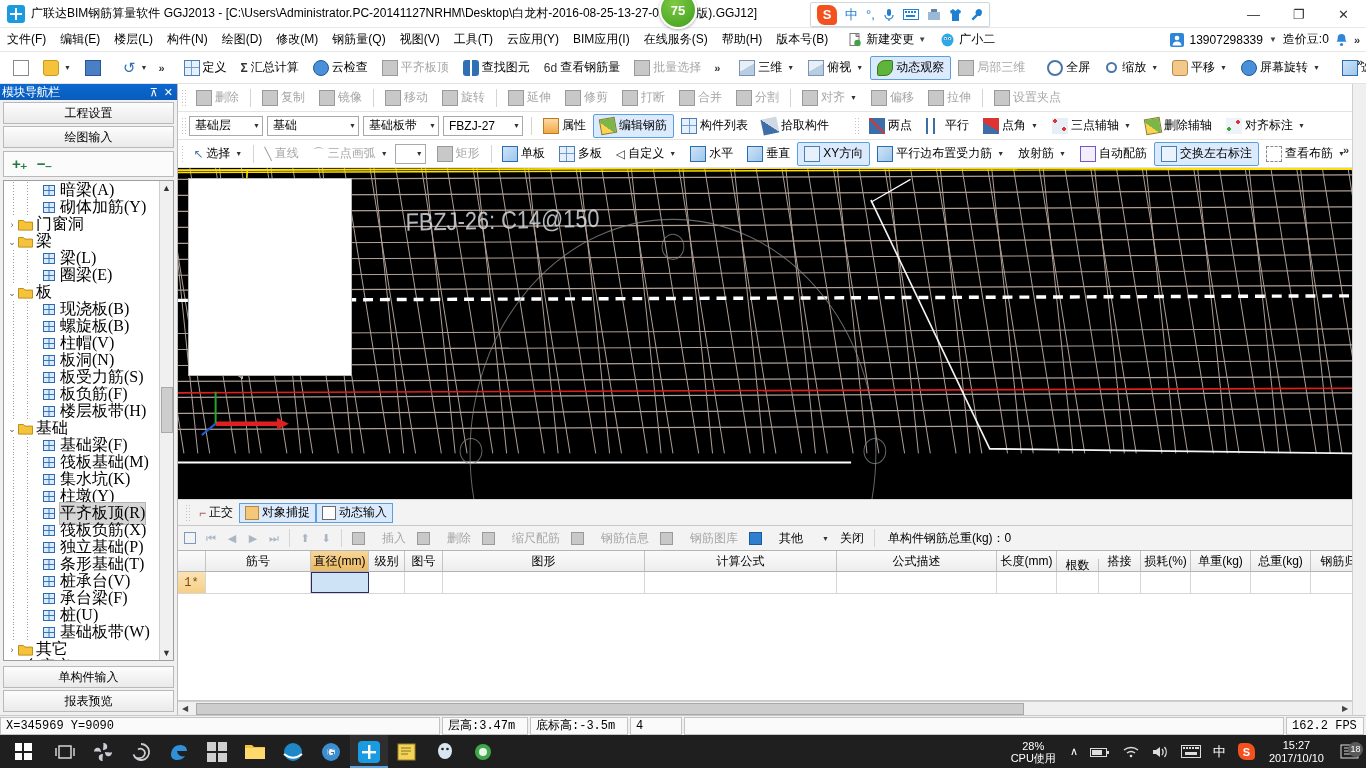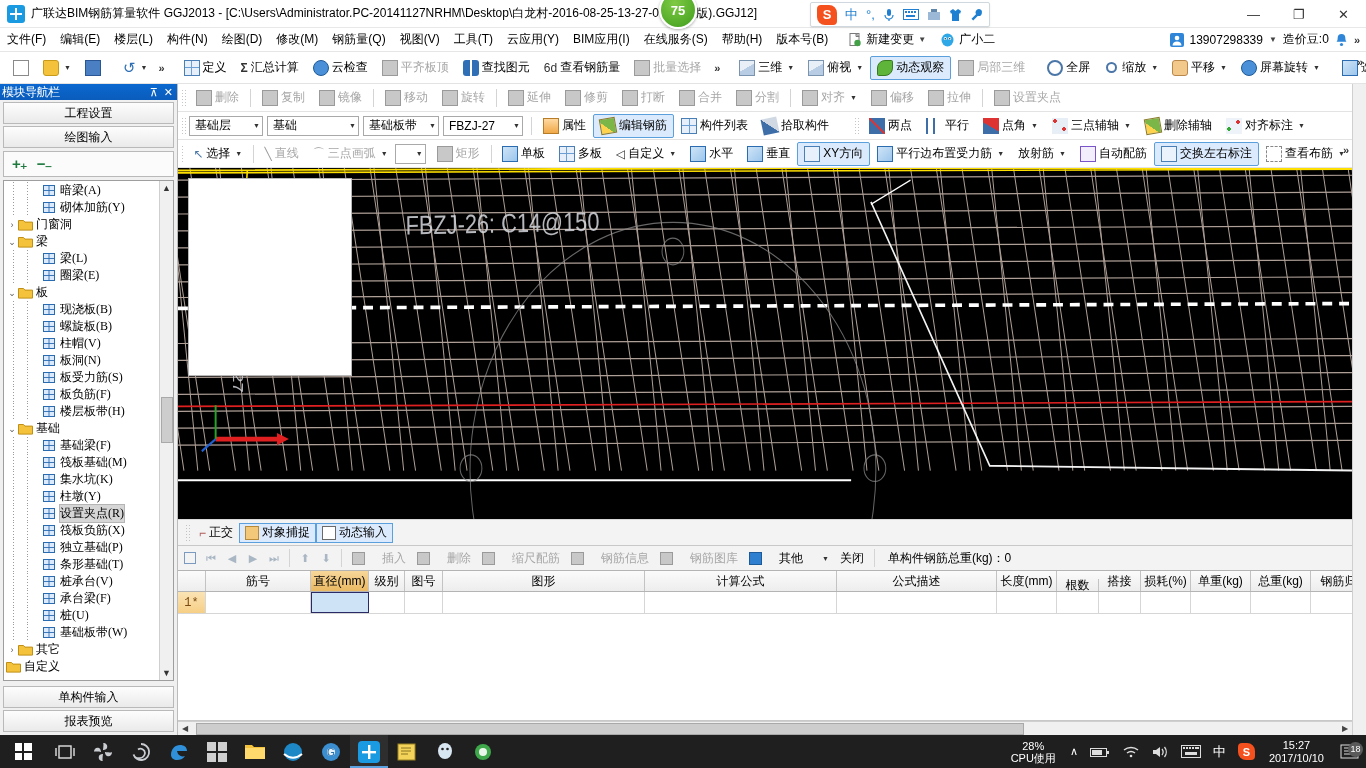--- a/index.html
+++ b/index.html
@@ -82,21 +82,21 @@
              display:flex; align-items:center; justify-content:center; font-size:12px; color:#000; }
   .nav-tools { height:26px; margin:3px 3px 0 3px; border:1px solid #b9b9b9; background:#fbfbfb; display:flex; align-items:center; gap:10px; padding-left:8px;}
   .plusmin { font-size:15px; color:#1f7a3f; font-weight:bold; letter-spacing:-1px;}
   .tree { flex:1; margin:3px; border:1px solid #9e9e9e; background:#fff; overflow:hidden; position:relative; display:flex;}
   .tree-inner { flex:1; overflow:hidden; padding-top:1px; }
   .trow { display:flex; align-items:center; height:17px; font-size:12px; white-space:nowrap; padding-left:2px; }
   .trow.sel .tlabel { background:#d6d6d6; outline:1px solid #b5b5b5; }
   .tindent { width:14px; flex:none; height:17px; }
   .texp { width:12px; flex:none; text-align:center; color:#5a5a5a; font-size:9px; }
   .ticon { width:15px; height:14px; flex:none; margin-right:3px; }
-  .tlabel { font-size:12px; color:#000; font-family:"Liberation Serif", serif; }
+  .tlabel { font-size:16px; color:#000; font-family:"Liberation Serif", serif; }
   .tscroll { width:14px; background:#f0f0f0; border-left:1px solid #cfcfcf; display:flex; flex-direction:column; justify-content:space-between; align-items:center; }
   .tscroll .arw { font-size:9px; color:#333; height:14px; line-height:14px;}
   .tthumb { width:12px; height:46px; background:#cdcdcd; border:1px solid #a9a9a9; margin-bottom:22px;}
 
   
   .center { flex:1; display:flex; flex-direction:column; min-width:0; }
   .tb-row { background:#fff; display:flex; align-items:center; position:relative; border-bottom:1px solid #e3e3e3; height:28px;}
   .combo { height:20px; border:1px solid #a9a9a9; background:#fff; display:flex; align-items:center; justify-content:space-between;
            padding:0 2px 0 5px; font-size:12px; margin-right:4px; }
   .combo .cv { white-space:nowrap; overflow:hidden; }
@@ -615,21 +615,21 @@
             <div class="trow sel">
               <span class="tindent" style="background:linear-gradient(#9b9b9b 50%,transparent 0) repeat-y;background-size:1px 3px;background-position:7px 0;"></span>
               <span class="tindent" style="background:linear-gradient(#9b9b9b 50%,transparent 0) repeat-y;background-size:1px 3px;background-position:7px 0;"></span>
               <span class="tindent" style="width:8px;"></span>
               <span class="ticon">
                 <svg width="15" height="13" viewBox="0 0 15 13">
                   <rect x="1.5" y="1.5" width="11" height="10" fill="#dbeafc" stroke="#2a6cb0"></rect>
                   <path d="M7 1.5v10M1.5 6.5h11" stroke="#2a6cb0" stroke-width="0.9"></path>
                 </svg>
               </span>
-              <span class="tlabel">设置夹点(R)</span>
+              <span class="tlabel">平齐板顶(R)</span>
             </div>
             <div class="trow">
               <span class="tindent" style="background:linear-gradient(#9b9b9b 50%,transparent 0) repeat-y;background-size:1px 3px;background-position:7px 0;"></span>
               <span class="tindent" style="background:linear-gradient(#9b9b9b 50%,transparent 0) repeat-y;background-size:1px 3px;background-position:7px 0;"></span>
               <span class="tindent" style="width:8px;"></span>
               <span class="ticon">
                 <svg width="15" height="13" viewBox="0 0 15 13">
                   <rect x="1.5" y="1.5" width="11" height="10" fill="#dbeafc" stroke="#2a6cb0"></rect>
                   <path d="M7 1.5v10M1.5 6.5h11" stroke="#2a6cb0" stroke-width="0.9"></path>
                 </svg>
@@ -1184,20 +1184,28 @@
               <div class="hs-thumb"></div>
             </div>
           <div class="hs-arw">▶</div>
         </div>
       </div>
     </div>
 
     <div class="rightrail"></div>
   </div>
 
+  <div class="appstatus">
+    <div class="sf" style="width:440px;">X=345969  Y=9090</div>
+    <div class="sf" style="width:86px;">层高:3.47m</div>
+    <div class="sf" style="width:98px;">底标高:-3.5m</div>
+    <div class="sf" style="width:52px;">4</div>
+    <div class="sf" style="flex:1;"></div>
+    <div class="sf" style="width:78px;justify-content:flex-start;">162.2 FPS</div>
+  </div>
 
   <div class="taskbar">
     <div class="start">
       <div class="winlogo">
           <i></i>
           <i></i>
           <i></i>
           <i></i>
         </div>
     </div>

